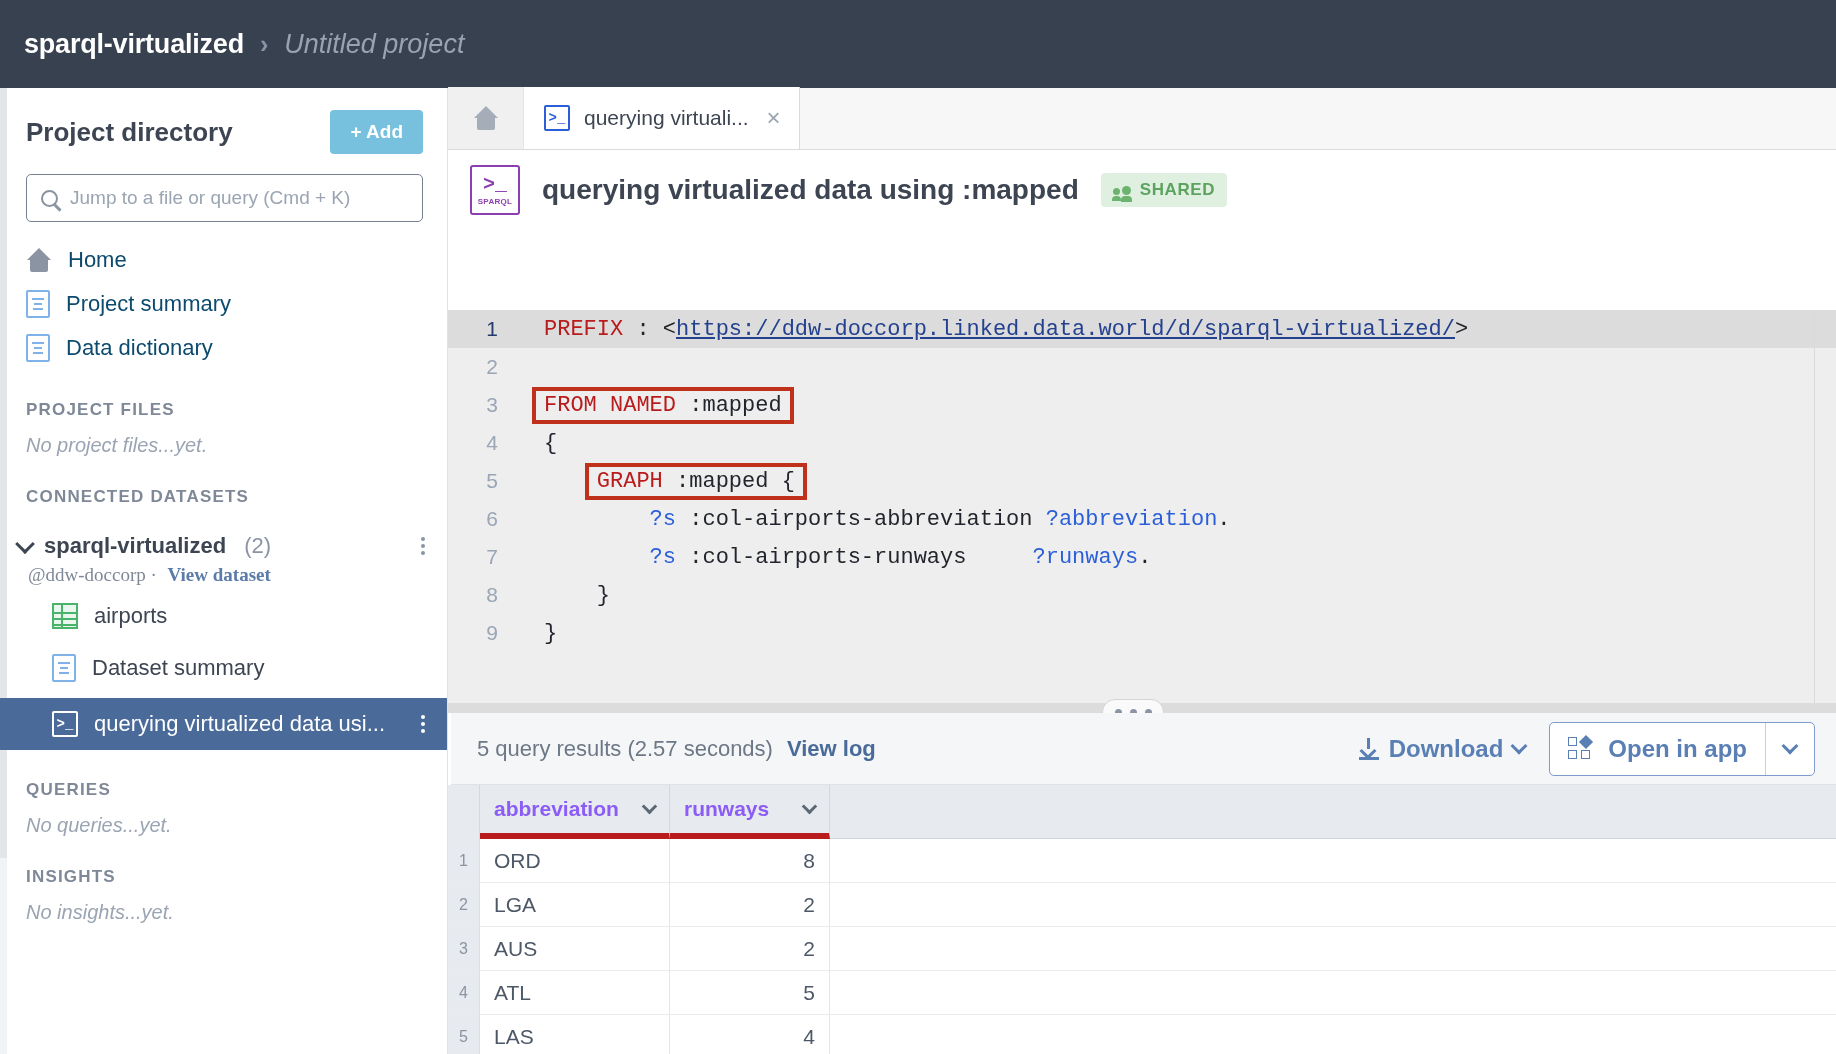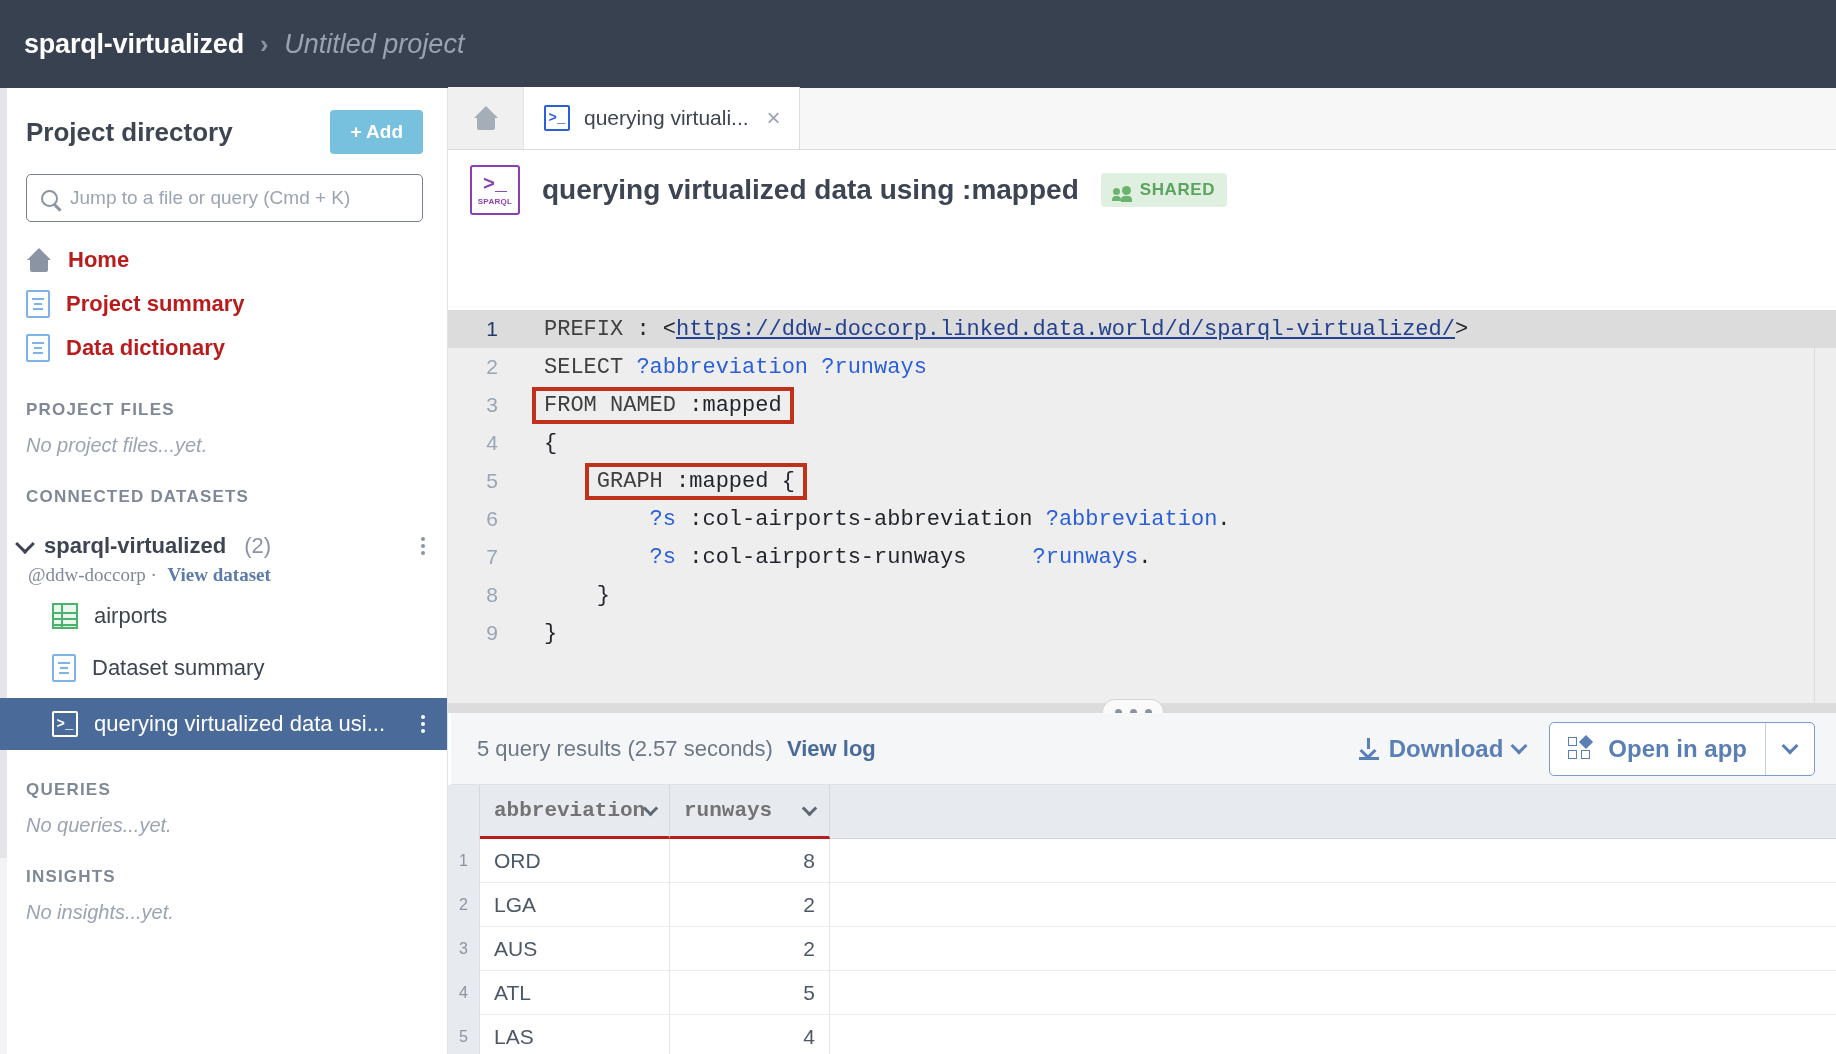--- a/index.html
+++ b/index.html
@@ -64,21 +64,21 @@
     color: #6d7887; font-family: "Liberation Sans", sans-serif;
     background: transparent;
   }
   #search-input::placeholder { color: #9aa4b2; }
 
   .nav-list { margin-top: 16px; }
   .nav-row {
     display: flex; align-items: center; gap: 16px;
     height: 44px; padding-left: 26px; cursor: pointer;
   }
-  .nav-row .label { font-size: 22px; color: #b91c1c; font-weight: bold; }
+  .nav-row .label { font-size: 22px; color: #0c4a6e; }
 
   .sec-head {
     font-size: 17px; font-weight: bold; letter-spacing: 1.2px;
     color: #7e8897; padding-left: 26px; margin-top: 30px;
   }
   .sec-empty {
     font-size: 20px; font-style: italic; color: #9aa4b2;
     padding-left: 26px; margin-top: 14px;
   }
 
@@ -231,21 +231,21 @@
     display: flex; align-items: center; height: 38px;
     font-family: "Liberation Mono", monospace; font-size: 22px;
   }
   .code-line.active { background: #dcdcdc; }
   .ln {
     width: 56px; text-align: right; color: #9aa6b6; flex: none;
     font-family: "Liberation Sans", sans-serif; font-size: 21px; padding-right: 6px;
   }
   .code-line.active .ln { color: #243a6b; }
   .code-text { padding-left: 40px; white-space: pre; position: relative; }
-  .kw { color: #404040; }
+  .kw { color: #b91c1c; }
   .var { color: #2b5fd9; }
   .uri { color: #24418f; text-decoration: underline; }
   .plain { color: #22262c; }
   .hl-box {
     outline: 4px solid #c0311c; outline-offset: 0;
     padding: 2px 8px; margin-left: -8px; background: transparent;
   }
 
   
   #splitter {
@@ -320,24 +320,23 @@
     width: 32px; flex: none; background: #e7eaee; border-right: 1px solid #dadfe5;
     display: flex; align-items: center; justify-content: center;
     font-size: 16px; color: #8b94a3;
   }
   .rt-head .rt-idx { background: #e7eaee; border-right: 1px solid #d3d9e0; }
   .rt-cell {
     display: flex; align-items: center; border-right: 1px solid #e2e6ea;
     border-bottom: 1px solid #e9ecef; padding: 0 14px; font-size: 21px; color: #4d5867;
   }
   .rt-head .rt-cell {
-    background: #e7eaee; font-weight: bold; color: #737373;
-    border-bottom: 3px solid #b91c1c; border-right: 1px solid #d3d9e0;
+    background: #e7eaee; font-weight: bold; color: #8b5cf6;
+    border-bottom: 6px solid #b91c1c; border-right: 1px solid #d3d9e0;
     justify-content: space-between;
-    font-family: Liberation Mono, monospace;
   }
   .col-abbr { width: 190px; }
   .col-run { width: 160px; justify-content: flex-end; }
   .rt-head .col-run { justify-content: space-between; }
   .rt-body .rt-row { height: 44px; }
   .rt-body .rt-idx { border-bottom: 1px solid #e9ecef; }
   .hcaret {
     width: 11px; height: 11px; border-right: 3px solid #5d6875; border-bottom: 3px solid #5d6875;
     transform: rotate(45deg); margin-bottom: 5px; flex: none;
   }
@@ -474,21 +473,20 @@
 
   <div id="editor">
     <div id="editor-right-rule"></div>
     <div id="code-lines">
         <div class="code-line active">
           <div class="ln">1</div>
           <div class="code-text"><span><span class="kw">PREFIX </span><span class="plain">: </span><span class="plain">&lt;</span><span class="uri">https://ddw-doccorp.linked.data.world/d/sparql-virtualized/</span><span class="plain">&gt;</span></span></div>
         </div>
         <div class="code-line">
           <div class="ln">2</div>
-          <div class="code-text"><span><span class="kw">SELECT </span><span class="var">?abbreviation ?runways</span></span></div>
         </div>
         <div class="code-line">
           <div class="ln">3</div>
           <div class="code-text"><span class="hl-box"><span class="kw">FROM NAMED </span><span class="plain">:mapped</span></span></div>
         </div>
         <div class="code-line">
           <div class="ln">4</div>
           <div class="code-text"><span><span class="plain">{</span></span></div>
         </div>
         <div class="code-line">

